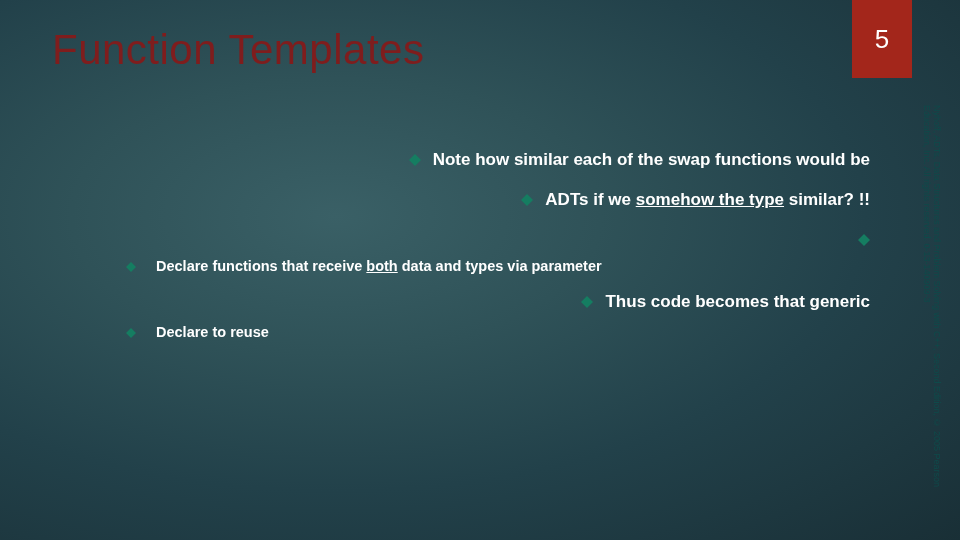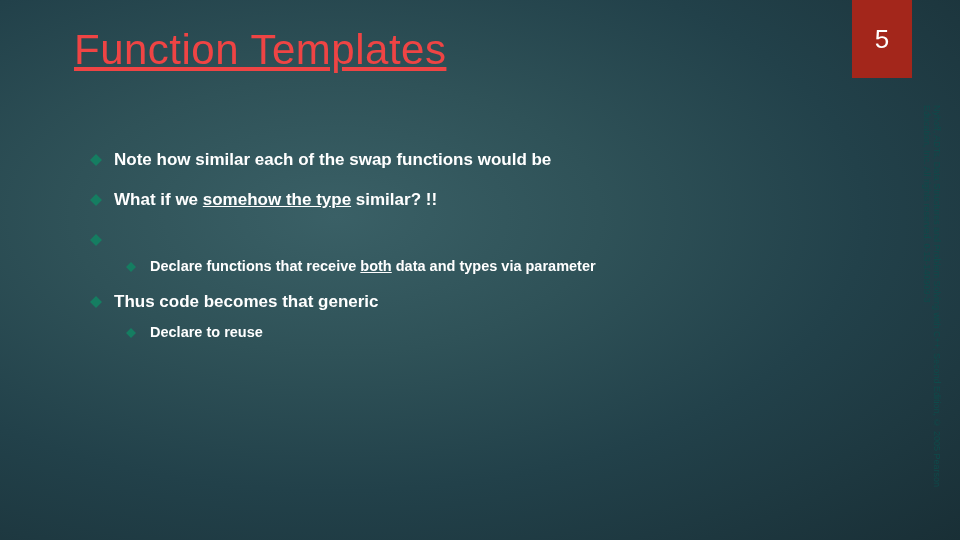--- a/index.html
+++ b/index.html
@@ -6,26 +6,25 @@
   html, body { width: 960px; height: 540px; overflow: hidden; }
   body {
     font-family: Arial, Helvetica, sans-serif;
     background: radial-gradient(ellipse at 35% 40%, #3a6066 0%, #2f5258 30%, #22414a 60%, #192f36 100%);
     position: relative;
     color: #fff;
   }
   .title {
     position: absolute;
     top: 26px;
-    left: 74px;
+    left: 52px;
     font-size: 42px;
     font-weight: 400;
-    color: #ef4444;
+    color: #7f1d1d;
     letter-spacing: 0.5px;
-    text-decoration: underline;
   }
   .page-badge {
     position: absolute;
     top: 0;
     right: 48px;
     width: 60px;
     height: 78px;
     background: #a3261b;
     color: #ffffff;
     font-size: 26px;
@@ -52,26 +51,27 @@
     right: 90px;
     color: #ffffff;
   }
   .lvl1 {
     display: flex;
     align-items: flex-start;
     gap: 12px;
     margin-bottom: 20px;
     font-size: 17px;
     font-weight: 600;
+    justify-content: flex-end;
   }
   .lvl2-wrap { margin-left: 36px; margin-top: -8px; margin-bottom: 18px; }
   .lvl2 {
     display: flex;
     align-items: flex-start;
-    gap: 14px;
+    gap: 20px;
     font-size: 14.5px;
     font-weight: 600;
     margin-bottom: 12px;
   }
   .bullet {
     flex: 0 0 auto;
     margin-top: 4px;
   }
   .bullet svg { display: block; }
   .underline { text-decoration: underline; }
@@ -96,21 +96,21 @@
     <span>Note how similar each of the swap functions would be</span>
   </div>
 
   <div class="lvl1">
     <span class="bullet">
       <svg width="12" height="12" viewBox="0 0 12 12">
           <polygon points="6,0 12,6 6,12 0,6" fill="#157d61"></polygon>
         </svg>
     </span>
     <span>
-      <span>What if we </span><span class="underline">somehow the type</span><span> similar? !!</span>
+      <span>ADTs if we </span><span class="underline">somehow the type</span><span> similar? !!</span>
     </span>
   </div>
 
   <div class="lvl1">
     <span class="bullet">
       <svg width="12" height="12" viewBox="0 0 12 12">
           <polygon points="6,0 12,6 6,12 0,6" fill="#157d61"></polygon>
         </svg>
     </span>
   </div>

